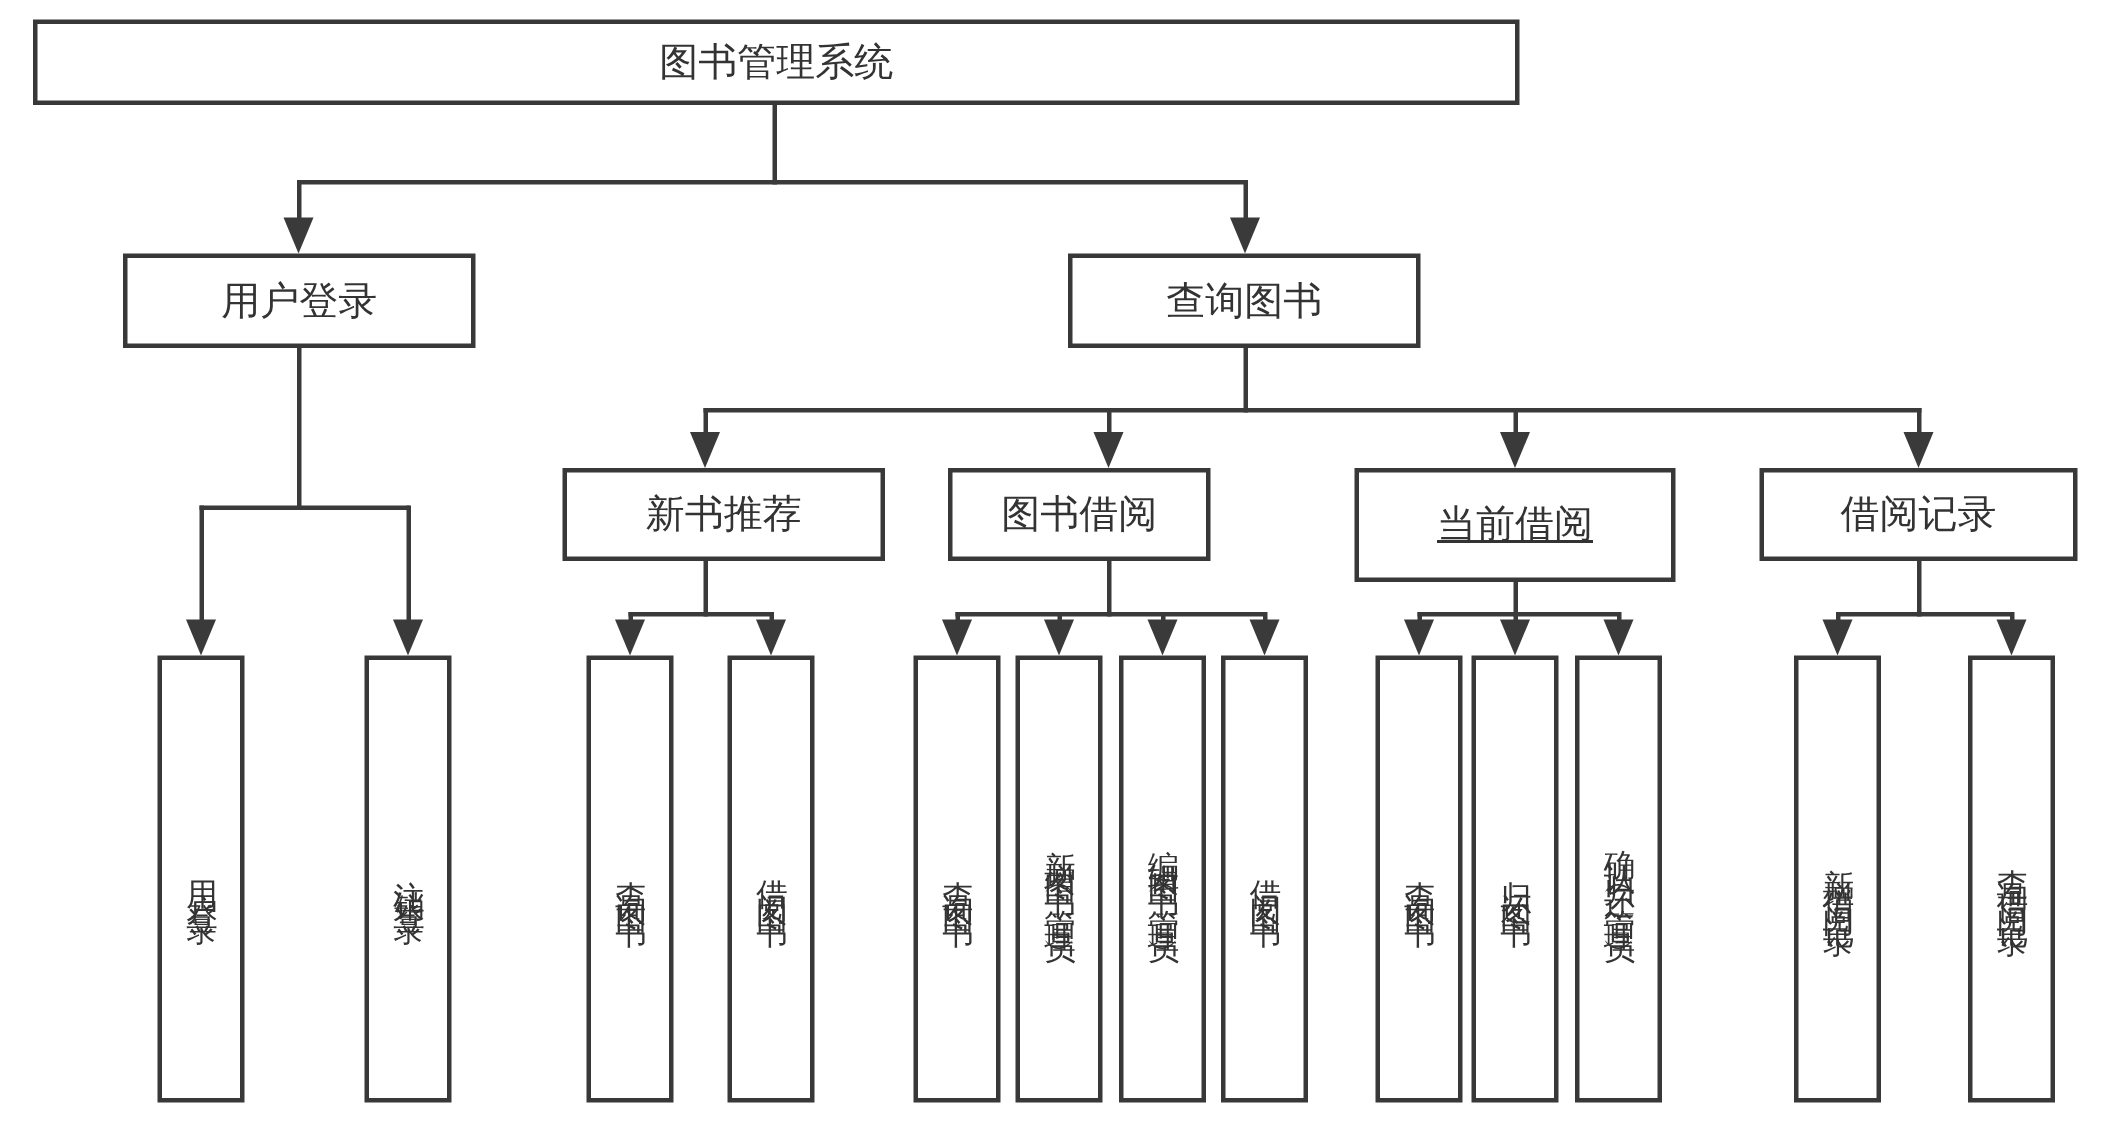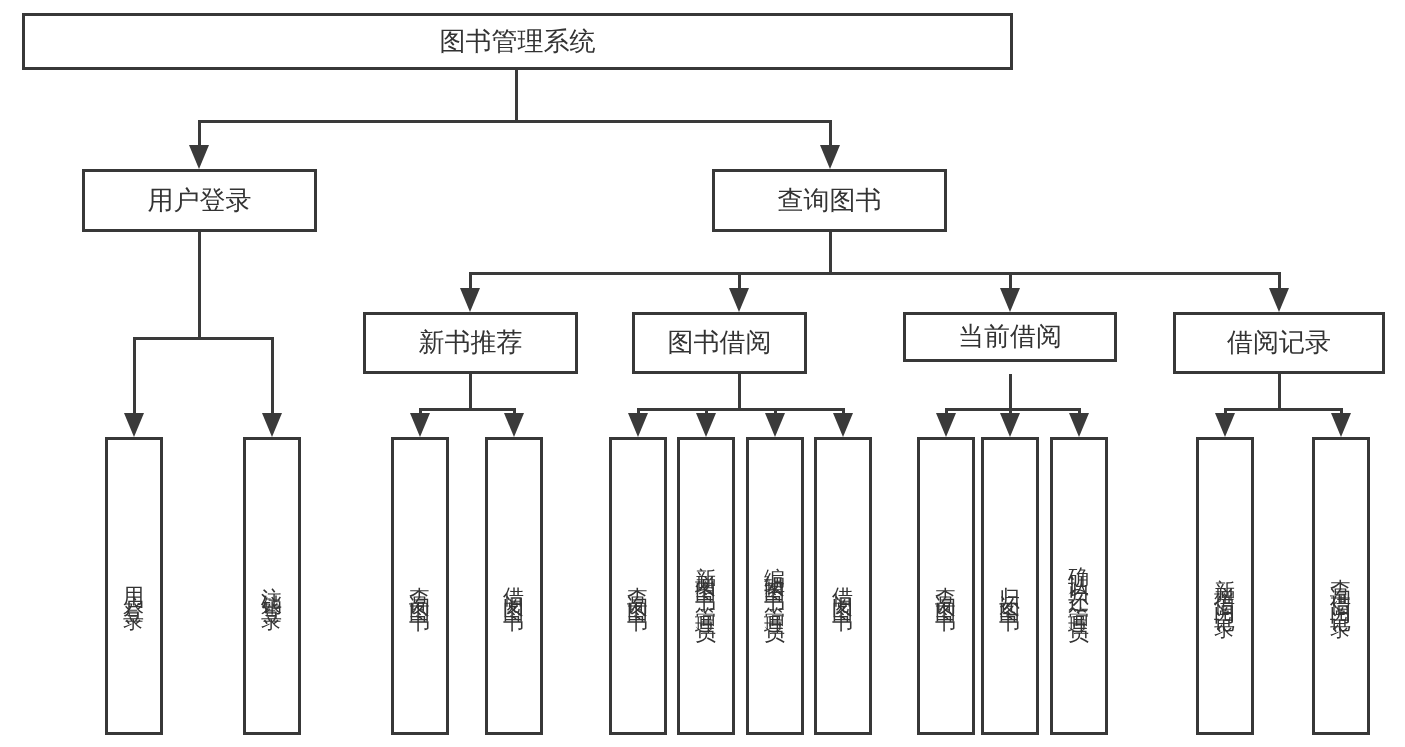--- a/index.html
+++ b/index.html
@@ -95,27 +95,27 @@
   <div class="line" style="left:469px;top:272px;width:812px;height:3px;"></div>
   <div class="line" style="left:469px;top:272px;width:3px;height:18px;"></div>
   <div class="arrow" style="left:460px;top:288px;"></div>
   <div class="line" style="left:738px;top:272px;width:3px;height:18px;"></div>
   <div class="arrow" style="left:729px;top:288px;"></div>
   <div class="line" style="left:1009px;top:272px;width:3px;height:18px;"></div>
   <div class="arrow" style="left:1000px;top:288px;"></div>
   <div class="line" style="left:1278px;top:272px;width:3px;height:18px;"></div>
   <div class="arrow" style="left:1269px;top:288px;"></div>
 
-  <div class="box" style="left:363px;top:312px;width:215px;height:62px;">
+  <div class="box" style="left:375px;top:312px;width:215px;height:62px;">
     <span>新书推荐</span>
   </div>
   <div class="box" style="left:632px;top:312px;width:175px;height:62px;">
     <span>图书借阅</span>
   </div>
-  <div class="box" style="left:903px;top:312px;width:214px;height:50px;">
+  <div class="box" style="left:903px;top:312px;width:214px;height:76px;text-decoration:underline;">
     <span>当前借阅</span>
   </div>
   <div class="box" style="left:1173px;top:312px;width:212px;height:62px;">
     <span>借阅记录</span>
   </div>
 
   <div class="line" style="left:469px;top:374px;width:3px;height:37px;"></div>
   <div class="line" style="left:419px;top:408px;width:96px;height:3px;"></div>
   <div class="line" style="left:419px;top:408px;width:3px;height:8px;"></div>
   <div class="arrow" style="left:410px;top:413px;"></div>

